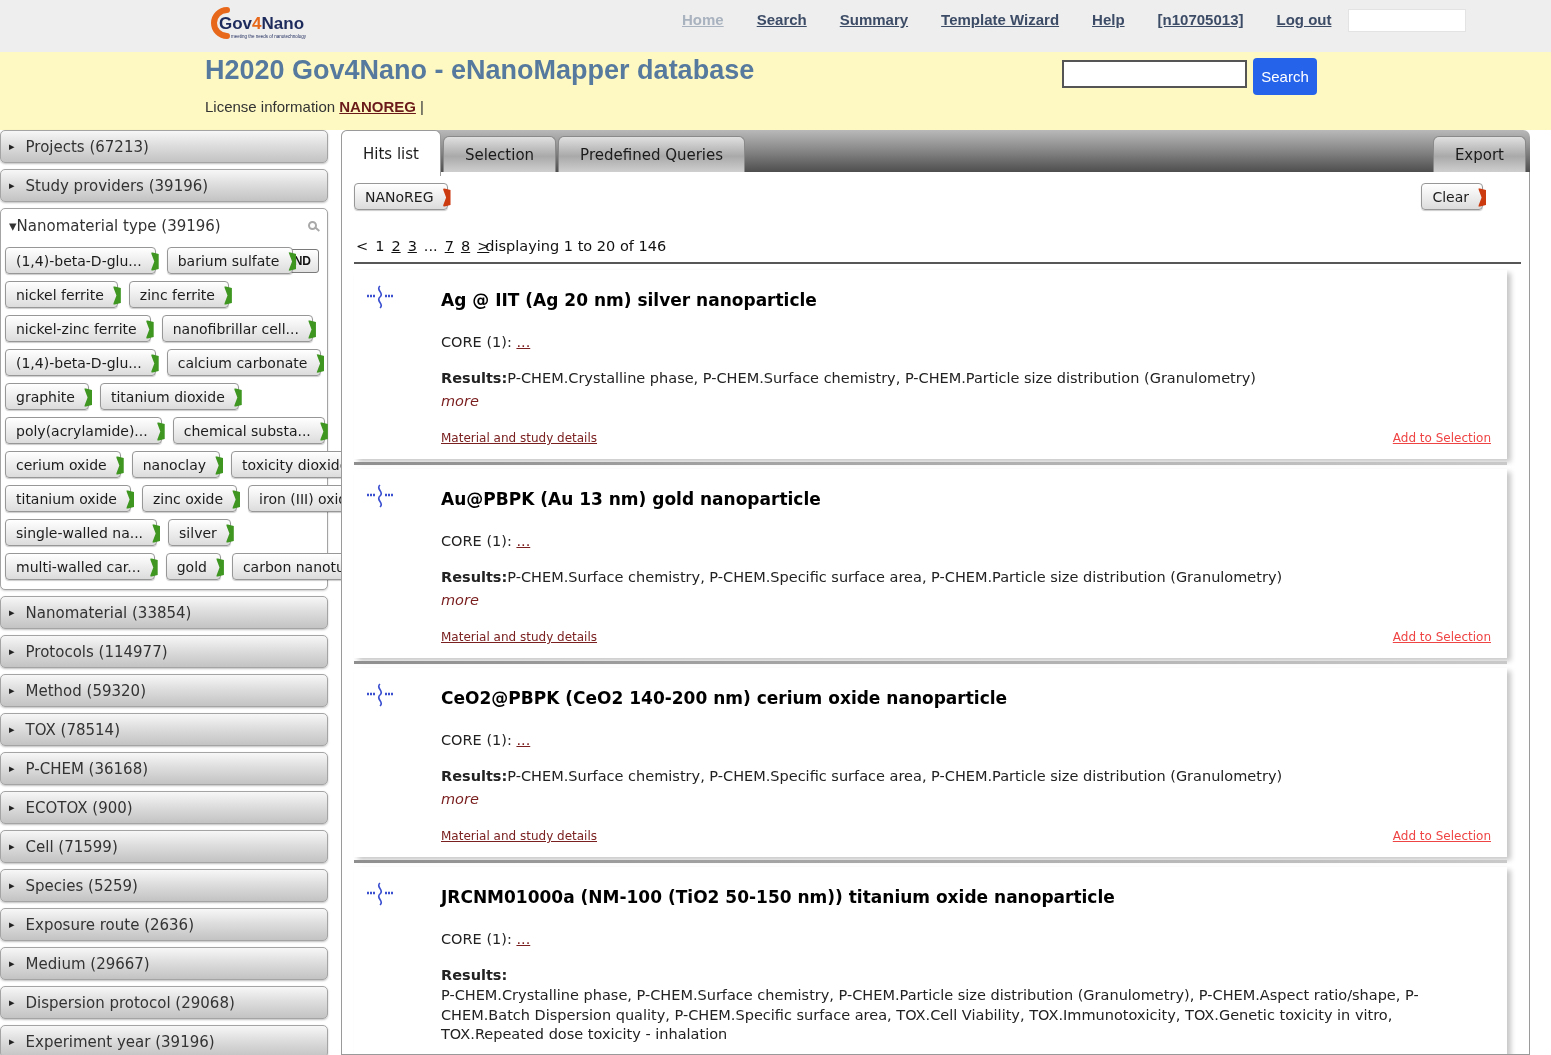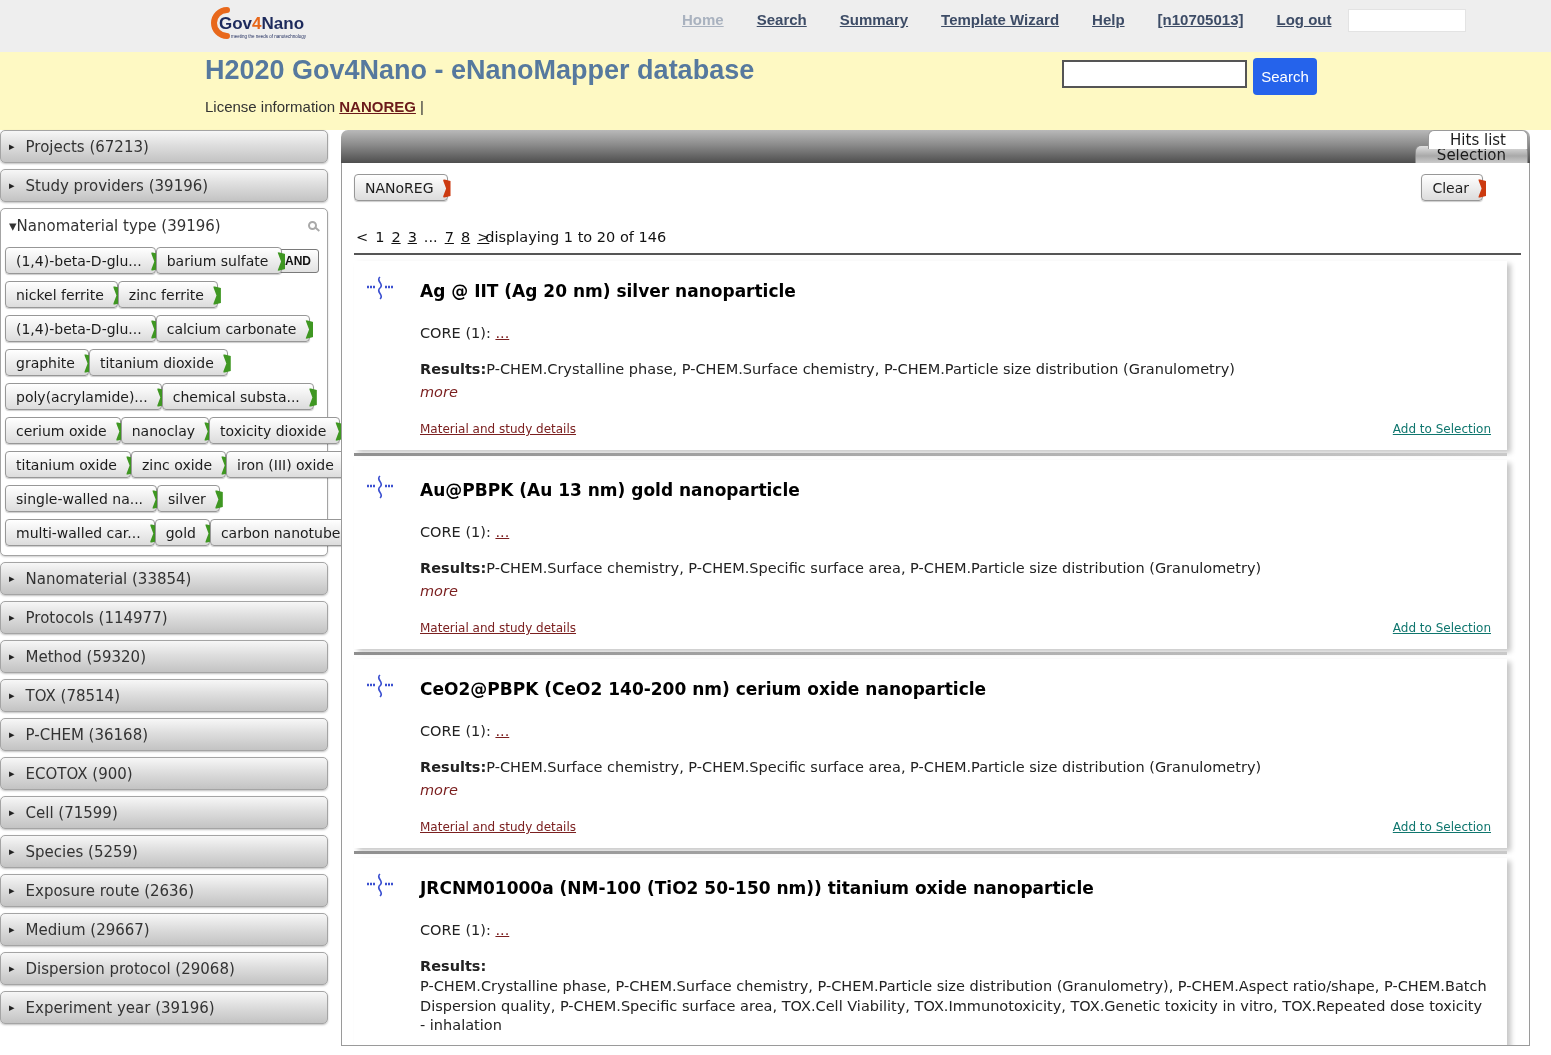--- a/index.html
+++ b/index.html
@@ -43,37 +43,37 @@
   .acc .tri { font-size:11px; color:#222; margin-right:11px; }
   .acc-open-wrap { width:328px; border:1px solid #a4a4a4; border-radius:5px; background:#fff;
     margin-bottom:6px; box-shadow:0 1px 2px rgba(0,0,0,.2); }
   .acc-open-head { height:33px; display:flex; align-items:center; padding:0 10px 0 8px;
     font-size:15px; color:#333; cursor:pointer; }
   .glass { margin-left:auto; position:relative; width:9px; height:9px;
     border:2px solid #a9a9a9; border-radius:50%; }
   .glass::after { content:""; position:absolute; width:6px; height:2px; background:#a9a9a9;
     right:-5px; bottom:-2px; transform:rotate(40deg); }
   .chips { position:relative; padding:5px 6px 9px 4px; }
-  .chip-row { display:flex; margin-bottom:7px; }
+  .chip-row { display:flex; gap:11px; margin-bottom:7px; }
   .chip { position:relative; display:inline-flex; align-items:center; height:27px;
     padding:0 13px 0 10px; background:linear-gradient(#ffffff,#ececec 55%,#dcdcdc);
     border:1px solid #979797; border-radius:4px; font-size:14px; color:#1c1c1c;
     box-shadow:0 1px 1px rgba(0,0,0,.2); cursor:pointer; white-space:nowrap; }
   .marker { position:absolute; right:-4px; top:4px; width:8px; height:19px; border-radius:2px;
     clip-path:polygon(0 0, 100% 10%, 100% 90%, 0 100%, 45% 50%); cursor:pointer; }
   .marker.green { background:#3f9722; }
   .marker.red { background:#cc3a10; }
   .and-btn { position:absolute; right:8px; top:7px; height:24px; padding:0 7px;
     border:1px solid #7a7a7a; border-radius:3px; background:linear-gradient(#fff,#e2e2e2);
     font-size:12px; font-weight:bold; color:#111; cursor:pointer; }
 
   
   .main { position:absolute; left:341px; top:130px; width:1189px; height:925px; }
-  .tabstrip { height:33px; display:flex; align-items:flex-end; position:relative;
-    background:linear-gradient(#b9b9b9, #8b8b8b 45%, #4e4e4e); border-radius:7px 7px 0 0;flex-direction:column; }
+  .tabstrip { height:42px; display:flex; align-items:flex-end; position:relative;
+    background:linear-gradient(#b9b9b9, #8b8b8b 45%, #4e4e4e); border-radius:7px 7px 0 0; }
   .tab { height:36px; display:flex; align-items:center; padding:0 21px; font-size:15px;
     color:#1b1b1b; background:linear-gradient(#e0e0e0,#a9a9a9 55%,#cfcfcf);
     border:1px solid #8a8a8a; border-bottom:none; border-radius:6px 6px 0 0; margin-right:2px;
     cursor:pointer; white-space:nowrap; }
   .tab.active { background:#fff; height:46px; margin-bottom:-4px; position:relative; z-index:3;
     border-color:#9a9a9a; }
   .tab.export { margin-left:auto; margin-right:4px; }
   .panel { background:#fff; border:1px solid #9a9a9a; border-top:none; height:883px;
     padding:11px 8px 0 12px; position:relative; overflow:hidden; }
 
@@ -81,33 +81,33 @@
     padding-right:38px; margin-bottom:28px; }
   .pagination { font-size:14.5px; color:#111; margin:8px 0 8px 2px; }
   .pagination span, .pagination a { margin-right:7px; }
   .pagination a { color:#111; text-decoration:underline; }
   .pagination .plain { text-decoration:none; }
   .pagination .status { margin-left:-4px; }
   .pag-rule { border:none; border-top:2px solid #565656; margin:0 0 6px 0; }
 
   .card { background:#fff; box-shadow:4px 3px 5px rgba(0,0,0,.22); margin-right:14px; }
   .divider { height:3px; background:linear-gradient(to right,#8f8f8f,#c9c9c9); margin:3px 14px 4px 0; }
-  .result { display:flex; padding:10px 4px 14px 10px; }
+  .result { display:flex; padding:10px 4px 14px 10px;gap:21px; }
   .icon-col { width:56px; padding-top:4px; }
   .content { flex:1; padding-right:12px; }
   .r-title { font-size:17px; font-weight:bold; color:#000; margin:10px 0 0 0; }
   .core-line { margin-top:24px; font-size:14.5px; }
   .core-line a { color:#7b2020; text-decoration:underline; }
   .results-line { margin-top:19px; font-size:14.5px; line-height:1.35; }
   .results-line b { font-weight:bold; }
   .more-link { display:inline-block; margin-top:3px; font-size:14.5px; font-style:italic;
     color:#7b2020; }
   .links-row { display:flex; justify-content:space-between; align-items:flex-end; margin-top:20px; }
   .details-link { font-size:12px; color:#7b2020; text-decoration:underline; }
-  .add-link { font-size:12px; color:#0f766e; text-decoration:underline; }
+  .add-link { font-size:12px; color:#ef4444; text-decoration:underline; }
 </style>
 </head>
 <body>
 
 <div class="topbar">
   <div class="logo">
     <svg width="110" height="42" viewBox="0 0 110 42">
       <path d="M22,5 A13,13 0 1 0 22,31" fill="none" stroke="#e8681b" stroke-width="6" stroke-linecap="round"></path>
       <text x="14" y="24" font-family="Liberation Sans, sans-serif" font-size="17" font-weight="bold">
         <tspan fill="#1d2a5c">Gov</tspan><tspan fill="#e8681b">4</tspan><tspan fill="#1d2a5c">Nano</tspan>
@@ -167,20 +167,30 @@
             <span class="marker green"></span>
           </span>
       </div>
       <div class="chip-row">
         <span class="chip">
             <span>nickel ferrite</span>
             <span class="marker green"></span>
           </span>
         <span class="chip">
             <span>zinc ferrite</span>
+            <span class="marker green"></span>
+          </span>
+      </div>
+      <div class="chip-row">
+        <span class="chip">
+            <span>nickel-zinc ferrite</span>
+            <span class="marker green"></span>
+          </span>
+        <span class="chip">
+            <span>nanofibrillar cell...</span>
             <span class="marker green"></span>
           </span>
       </div>
       <div class="chip-row">
         <span class="chip">
             <span>(1,4)-beta-D-glu...</span>
             <span class="marker green"></span>
           </span>
         <span class="chip">
             <span>calcium carbonate</span>

